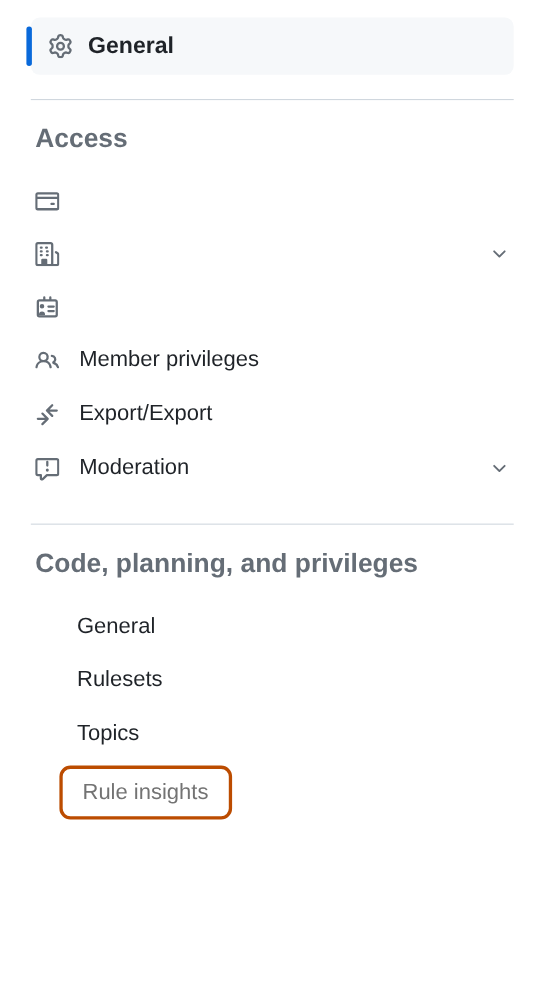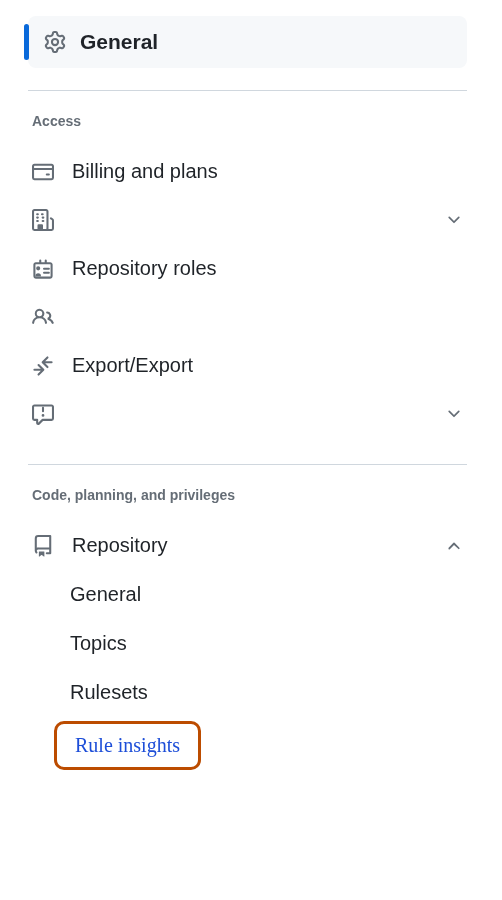--- a/index.html
+++ b/index.html
@@ -41,21 +41,21 @@
       font-size: 21px;
       font-weight: 600;
       color: #1f2328;
     }
     .divider {
       border: none;
       border-top: 1px solid #d0d7de;
       margin: 0;
     }
     .section-header {
-      font-size: 14px;
+      font-size: 24px;
       font-weight: 600;
       color: #656d76;
       padding: 22px 4px 18px 4px;
     }
     .nav-item {
       display: flex;
       align-items: center;
       padding: 13px 4px;
       cursor: pointer;
     }
@@ -87,22 +87,21 @@
       display: inline-block;
       border: 3px solid #bc4c00;
       border-radius: 10px;
       padding: 10px 18px;
       margin-left: 26px;
       margin-top: 4px;
       cursor: pointer;
     }
     .highlight-box .label {
       font-size: 20px;
-      color: #1d4ed8;
-      font-family: Liberation Serif, serif;
+      color: #737373;
     }
     svg { display: block; }
     .section-gap {
       height: 26px;
     }
   </style>
 </head>
 <body>
 
 <div class="container">
@@ -120,21 +119,20 @@
 
   <div class="section-header">Access</div>
 
   <div class="nav-item">
     <span class="icon">
       <svg width="22" height="22" viewBox="0 0 16 16" fill="#656d76">
         <path d="M10.75 9a.75.75 0 0 0 0 1.5h1.5a.75.75 0 0 0 0-1.5h-1.5Z"></path>
         <path d="M0 3.75C0 2.784.784 2 1.75 2h12.5c.966 0 1.75.784 1.75 1.75v8.5A1.75 1.75 0 0 1 14.25 14H1.75A1.75 1.75 0 0 1 0 12.25ZM14.5 6.5h-13v5.75c0 .138.112.25.25.25h12.5a.25.25 0 0 0 .25-.25Zm0-2.75a.25.25 0 0 0-.25-.25H1.75a.25.25 0 0 0-.25.25V5h13Z"></path>
       </svg>
     </span>
-    <span class="label">Billing and plans</span>
   </div>
 
   <div class="nav-item">
     <span class="icon">
       <svg width="22" height="22" viewBox="0 0 16 16" fill="#656d76">
         <path d="M1.75 16A1.75 1.75 0 0 1 0 14.25V1.75C0 .784.784 0 1.75 0h8.5C11.216 0 12 .784 12 1.75v12.5c0 .085-.006.168-.018.25h2.268a.25.25 0 0 0 .25-.25V8.285a.25.25 0 0 0-.111-.208l-1.055-.703a.749.749 0 1 1 .832-1.248l1.055.703c.487.325.779.871.779 1.456v5.965A1.75 1.75 0 0 1 14.25 16H1.75Zm8.5-14.5H1.75a.25.25 0 0 0-.25.25v12.5c0 .138.112.25.25.25H4v-2.75A.75.75 0 0 1 4.75 11h2.5a.75.75 0 0 1 .75.75v2.75h2.25a.25.25 0 0 0 .25-.25V1.75a.25.25 0 0 0-.25-.25ZM3.75 3h.5a.75.75 0 0 1 0 1.5h-.5a.75.75 0 0 1 0-1.5ZM3 6.25a.75.75 0 0 1 .75-.75h.5a.75.75 0 0 1 0 1.5h-.5A.75.75 0 0 1 3 6.25Zm.75 1.75h.5a.75.75 0 0 1 0 1.5h-.5a.75.75 0 0 1 0-1.5Zm3.5-5h.5a.75.75 0 0 1 0 1.5h-.5a.75.75 0 0 1 0-1.5ZM7 6.25a.75.75 0 0 1 .75-.75h.5a.75.75 0 0 1 0 1.5h-.5A.75.75 0 0 1 7 6.25Zm.75 1.75h.5a.75.75 0 0 1 0 1.5h-.5a.75.75 0 0 1 0-1.5Z"></path>
       </svg>
     </span>
     <span class="chevron">
       <svg width="18" height="18" viewBox="0 0 16 16" fill="#656d76">
@@ -143,81 +141,69 @@
     </span>
   </div>
 
   <div class="nav-item">
     <span class="icon">
       <svg width="22" height="22" viewBox="0 0 16 16" fill="#656d76">
         <path d="M3 7.5a1.5 1.5 0 1 1 3 0 1.5 1.5 0 0 1-3 0ZM4.5 11a2 2 0 0 0-2 2 .5.5 0 0 0 .5.5h3a.5.5 0 0 0 .5-.5 2 2 0 0 0-2-2ZM8.75 7a.75.75 0 0 0 0 1.5h3.5a.75.75 0 0 0 0-1.5h-3.5ZM8 10.75a.75.75 0 0 1 .75-.75h3.5a.75.75 0 0 1 0 1.5h-3.5a.75.75 0 0 1-.75-.75Z"></path>
         <path d="M6 1a.75.75 0 0 1 .75.75V3h2.5V1.75a.75.75 0 0 1 1.5 0V3h2.5c.966 0 1.75.784 1.75 1.75v8.5A1.75 1.75 0 0 1 13.25 15H2.75A1.75 1.75 0 0 1 1 13.25v-8.5C1 3.784 1.784 3 2.75 3h2.5V1.75A.75.75 0 0 1 6 1ZM2.75 4.5a.25.25 0 0 0-.25.25v8.5c0 .138.112.25.25.25h10.5a.25.25 0 0 0 .25-.25v-8.5a.25.25 0 0 0-.25-.25H2.75Z"></path>
       </svg>
     </span>
-    <span class="label">Repository roles</span>
   </div>
 
   <div class="nav-item">
     <span class="icon">
       <svg width="22" height="22" viewBox="0 0 16 16" fill="#656d76">
         <path d="M2 5.5a3.5 3.5 0 1 1 5.898 2.549 5.508 5.508 0 0 1 3.034 4.084.75.75 0 1 1-1.482.235 4 4 0 0 0-7.9 0 .75.75 0 0 1-1.482-.236A5.507 5.507 0 0 1 3.102 8.05 3.493 3.493 0 0 1 2 5.5ZM11 4a3.001 3.001 0 0 1 2.22 5.018 5.01 5.01 0 0 1 2.56 3.012.749.749 0 0 1-.885.954.752.752 0 0 1-.549-.514 3.507 3.507 0 0 0-2.522-2.372.75.75 0 0 1-.574-.73v-.352a.75.75 0 0 1 .416-.672A1.5 1.5 0 0 0 11 5.5.75.75 0 0 1 11 4Zm-5.5-.5a2 2 0 1 0-.001 3.999A2 2 0 0 0 5.5 3.5Z"></path>
       </svg>
     </span>
+    <span class="label">Member privileges</span>
   </div>
 
   <div class="nav-item">
     <span class="icon">
       <svg width="22" height="22" viewBox="0 0 16 16" fill="#656d76">
         <path d="M11.78 1.22a.75.75 0 0 1 0 1.06L9.56 4.5h4.69a.75.75 0 0 1 0 1.5H9.56l2.22 2.22a.75.75 0 1 1-1.06 1.06L7.22 5.78a.75.75 0 0 1 0-1.06l3.5-3.5a.75.75 0 0 1 1.06 0ZM4.22 14.78a.75.75 0 0 1 0-1.06L6.44 11.5H1.75a.75.75 0 0 1 0-1.5h4.69L4.22 7.78a.75.75 0 0 1 1.06-1.06l3.5 3.5a.75.75 0 0 1 0 1.06l-3.5 3.5a.75.75 0 0 1-1.06 0Z"></path>
       </svg>
     </span>
     <span class="label">Export/Export</span>
   </div>
 
   <div class="nav-item">
     <span class="icon">
       <svg width="22" height="22" viewBox="0 0 16 16" fill="#656d76">
         <path d="M1.75 1h12.5c.966 0 1.75.784 1.75 1.75v8.5A1.75 1.75 0 0 1 14.25 13H8.061l-2.574 2.573A1.458 1.458 0 0 1 3 14.543V13H1.75A1.75 1.75 0 0 1 0 11.25v-8.5C0 1.784.784 1 1.75 1ZM1.5 2.75v8.5c0 .138.112.25.25.25h2a.75.75 0 0 1 .75.75v2.19l2.72-2.72a.749.749 0 0 1 .53-.22h6.5a.25.25 0 0 0 .25-.25v-8.5a.25.25 0 0 0-.25-.25H1.75a.25.25 0 0 0-.25.25Zm7.25.75v2.5a.75.75 0 0 1-1.5 0V3.5a.75.75 0 0 1 1.5 0ZM9 9a1 1 0 1 1-2 0 1 1 0 0 1 2 0Z"></path>
       </svg>
     </span>
+    <span class="label">Moderation</span>
     <span class="chevron">
       <svg width="18" height="18" viewBox="0 0 16 16" fill="#656d76">
         <path d="M12.78 5.22a.749.749 0 0 1 0 1.06l-4.25 4.25a.749.749 0 0 1-1.06 0L3.22 6.28a.749.749 0 1 1 1.06-1.06L8 8.94l3.72-3.72a.749.749 0 0 1 1.06 0Z"></path>
       </svg>
     </span>
   </div>
 
   <div class="section-gap"></div>
   <hr class="divider">
 
   <div class="section-header">Code, planning, and privileges</div>
 
-  <div class="nav-item">
-    <span class="icon">
-      <svg width="22" height="22" viewBox="0 0 16 16" fill="#656d76">
-        <path d="M2 2.5A2.5 2.5 0 0 1 4.5 0h8.75a.75.75 0 0 1 .75.75v12.5a.75.75 0 0 1-.75.75h-2.5a.75.75 0 0 1 0-1.5h1.75v-2h-8a1 1 0 0 0-.714 1.7.75.75 0 1 1-1.072 1.05A2.495 2.495 0 0 1 2 11.5Zm10.5-1h-8a1 1 0 0 0-1 1v6.708A2.486 2.486 0 0 1 4.5 9h8ZM5 12.25a.25.25 0 0 1 .25-.25h3.5a.25.25 0 0 1 .25.25v3.25a.25.25 0 0 1-.4.2l-1.45-1.087a.249.249 0 0 0-.3 0L5.4 15.7a.25.25 0 0 1-.4-.2Z"></path>
-      </svg>
-    </span>
-    <span class="label">Repository</span>
-    <span class="chevron">
-      <svg width="18" height="18" viewBox="0 0 16 16" fill="#656d76">
-        <path d="M3.22 10.53a.749.749 0 0 1 0-1.06l4.25-4.25a.749.749 0 0 1 1.06 0l4.25 4.25a.749.749 0 1 1-1.06 1.06L8 7.06l-3.72 3.72a.749.749 0 0 1-1.06 0Z"></path>
-      </svg>
-    </span>
-  </div>
 
   <div class="sub-item">
     <span>General</span>
   </div>
 
   <div class="sub-item">
+    <span>Rulesets</span>
+  </div>
+
+  <div class="sub-item">
     <span>Topics</span>
-  </div>
-
-  <div class="sub-item">
-    <span>Rulesets</span>
   </div>
 
   <div class="highlight-box">
     <span class="label">Rule insights</span>
   </div>
 
 </div>
 
 </body></html>

